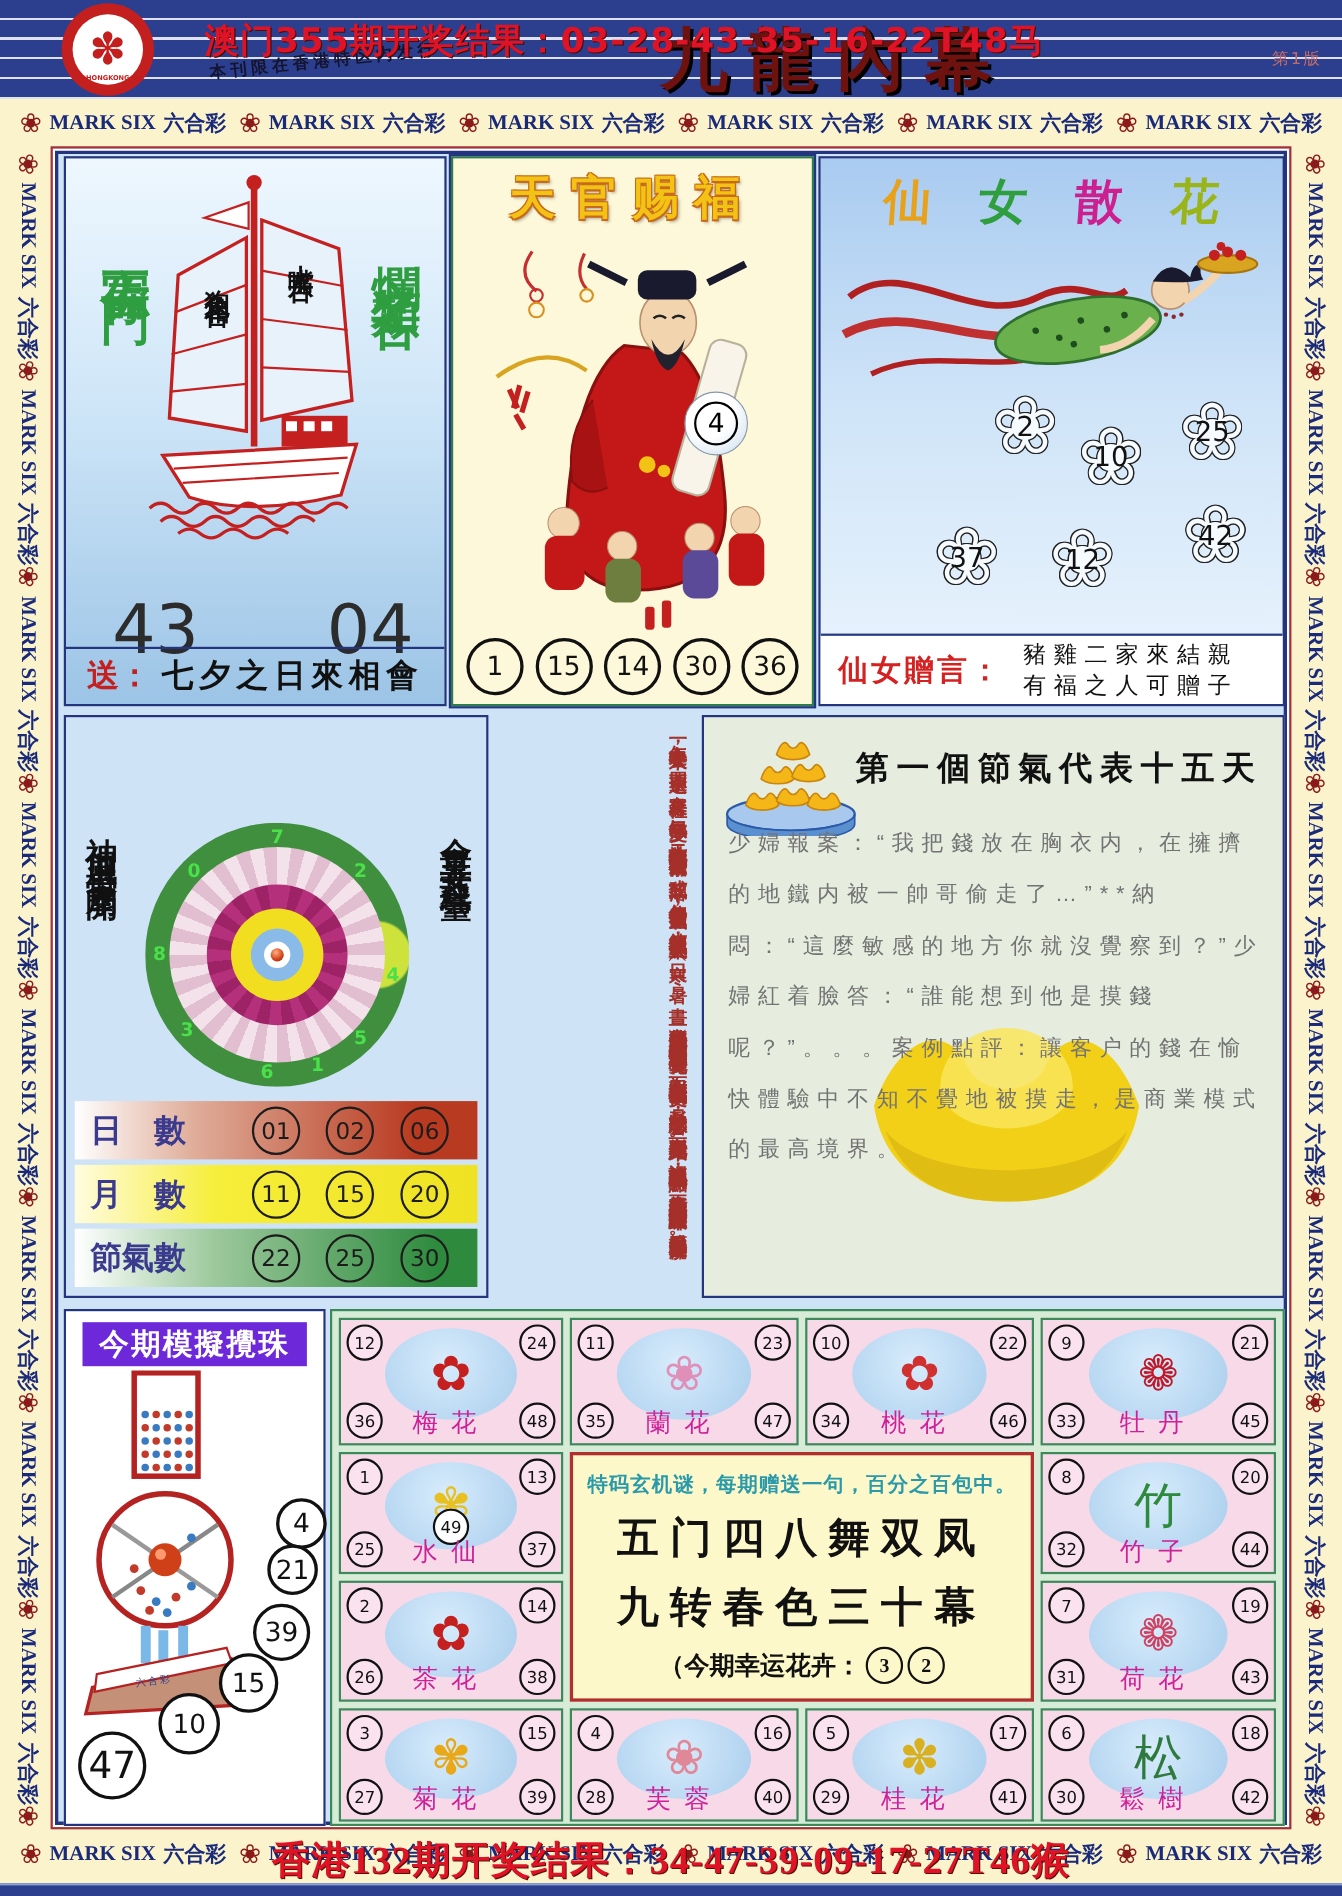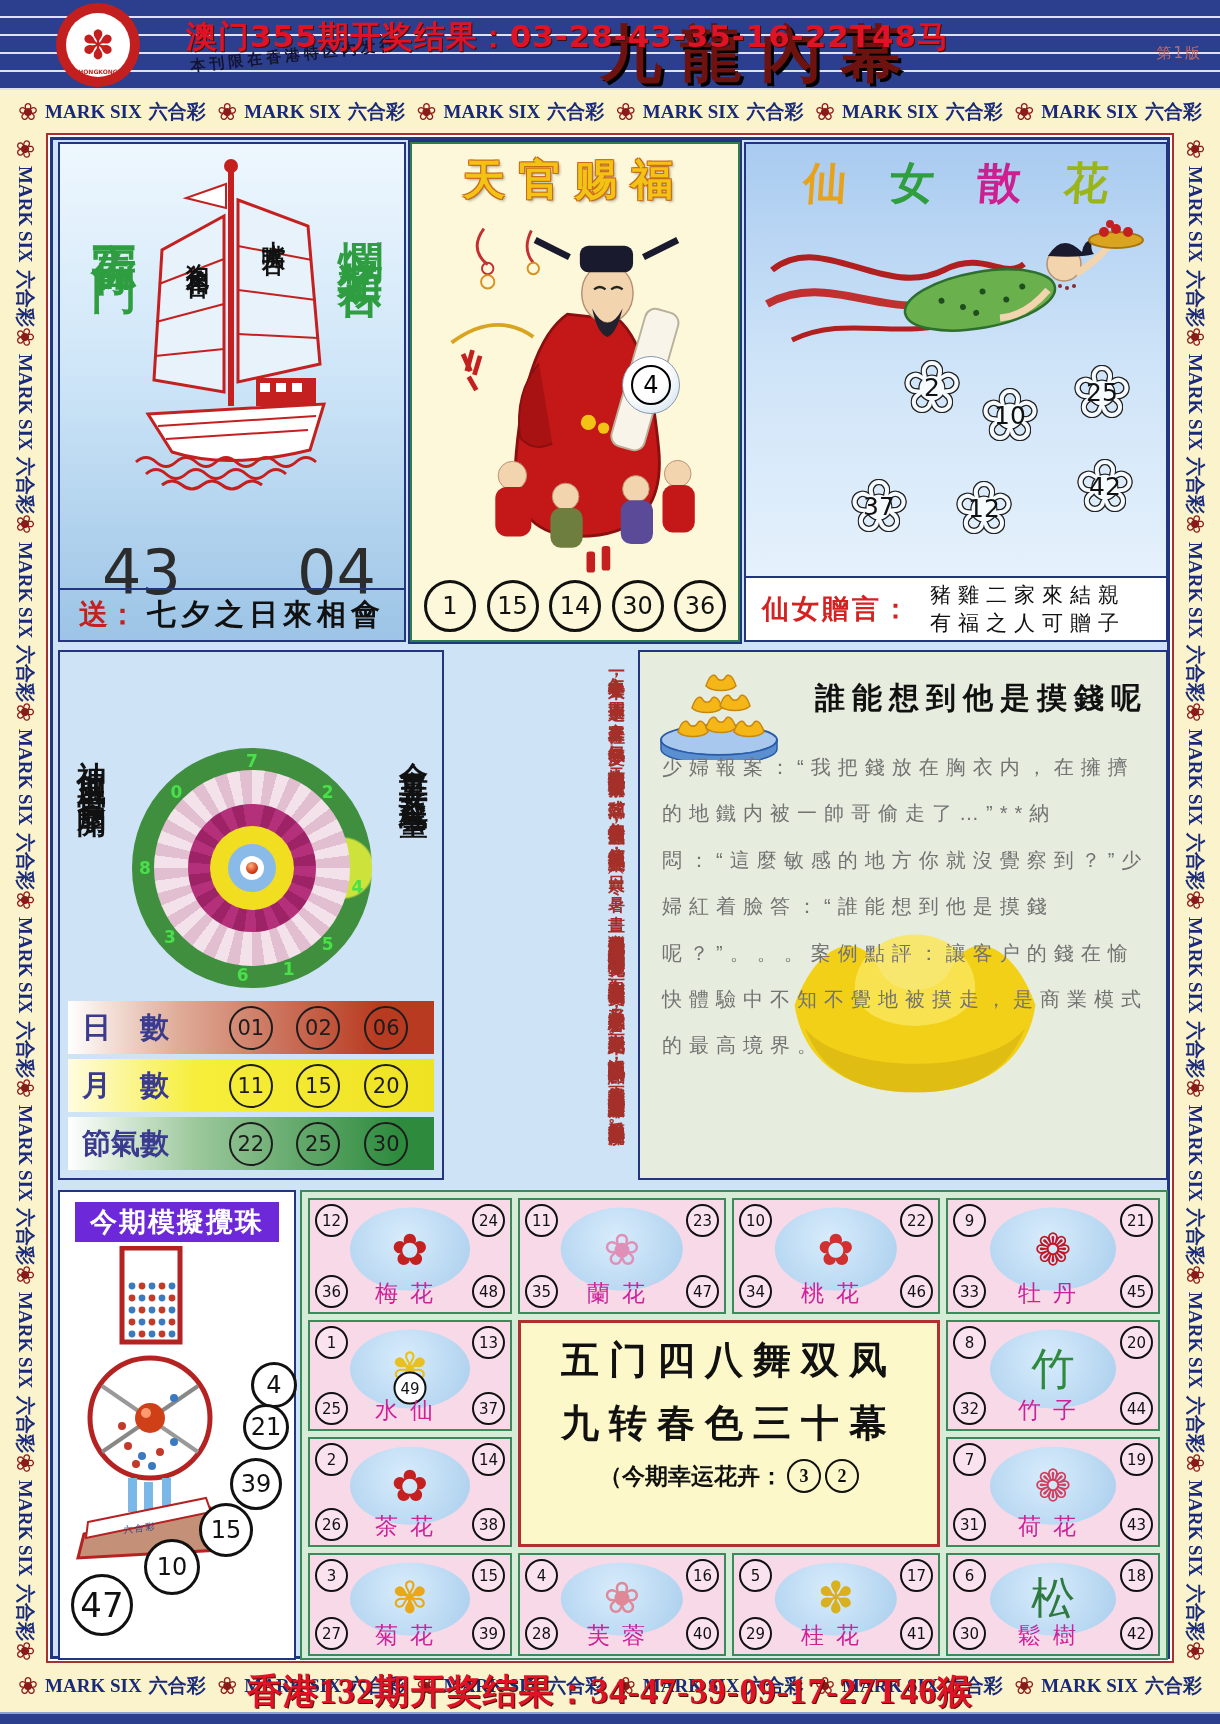--- a/index.html
+++ b/index.html
@@ -568,21 +568,21 @@
         <path transform="translate(36,28)" d="M2 16 C5 6 10 2 13 8 C15 11 19 11 21 8 C24 2 29 6 32 16 C26 22 8 22 2 16 Z"></path>
         <path transform="translate(64,26)" d="M2 16 C5 6 10 2 13 8 C15 11 19 11 21 8 C24 2 29 6 32 16 C26 22 8 22 2 16 Z"></path>
         <path transform="translate(50,6)" d="M2 16 C5 6 10 2 13 8 C15 11 19 11 21 8 C24 2 29 6 32 16 C26 22 8 22 2 16 Z"></path>
       </g>
     </svg>
     <svg class="big-ingot" viewBox="0 0 260 210">
       <path d="M14 108 C36 46 78 34 96 74 C108 100 152 100 164 74 C182 34 224 46 246 108 C238 162 196 192 130 192 C64 192 22 162 14 108 Z" fill="#f2d018"></path>
       <path d="M72 92 a58 52 0 0 1 116 0 a58 36 0 0 1 -116 0 Z" fill="#fae55a" opacity="0.85"></path>
       <path d="M24 130 C60 176 200 176 236 130 C220 172 186 192 130 192 C74 192 40 172 24 130 Z" fill="#d9b510" opacity="0.7"></path>
     </svg>
-    <div class="bz-title">誰能想到他是摸錢呢</div>
+    <div class="bz-title">第一個節氣代表十五天</div>
     <div class="bz-body">少婦報案：“我把錢放在胸衣内，在擁擠的地鐵内被一帥哥偷走了…”**納悶：“這麼敏感的地方你就沒覺察到？”少婦紅着臉答：“誰能想到他是摸錢呢？”。。。案例點評：讓客户的錢在愉快體驗中不知不覺地被摸走，是商業模式的最高境界。</div>
   </div>
 
   <div class="panel mc-panel">
     <div class="mc-banner">今期模擬攪珠</div>
     <svg class="mc-art" viewBox="0 0 160 320">
       <rect x="52" y="2" width="58" height="94" fill="#fff" stroke="#b42222" stroke-width="5"></rect>
       <g>
         <circle cx="62" cy="40" r="3.4" fill="#3a7ac0"></circle>
           <circle cx="72" cy="40" r="3.4" fill="#c23a2a"></circle>
@@ -635,20 +635,21 @@
         <span class="mball" style="left:183px;top:212px;width:40px;height:40px;font-size:24px">21</span>
         <span class="mball" style="left:170px;top:266px;width:46px;height:46px;font-size:24px">39</span>
         <span class="mball" style="left:139px;top:311px;width:48px;height:48px;font-size:24px">15</span>
         <span class="mball" style="left:84px;top:347px;width:50px;height:50px;font-size:24px">10</span>
         <span class="mball" style="left:11px;top:382px;width:56px;height:56px;font-size:34px">47</span>
       </div>
   </div>
 
   <div class="panel grid-panel" id="grid">
     <div class="mbox">
+      <div class="m1">特码玄机谜，每期赠送一句，百分之百包中。</div>
       <div class="m2">五门四八舞双凤</div>
       <div class="m3">九转春色三十幕</div>
       <div class="m4">
         <span>（今期幸运花卉：</span>
         <span id="lucky" style="display:flex;gap:4px;">
             <span class="lucky">3</span>
             <span class="lucky">2</span>
           </span>
       </div>
     </div>

